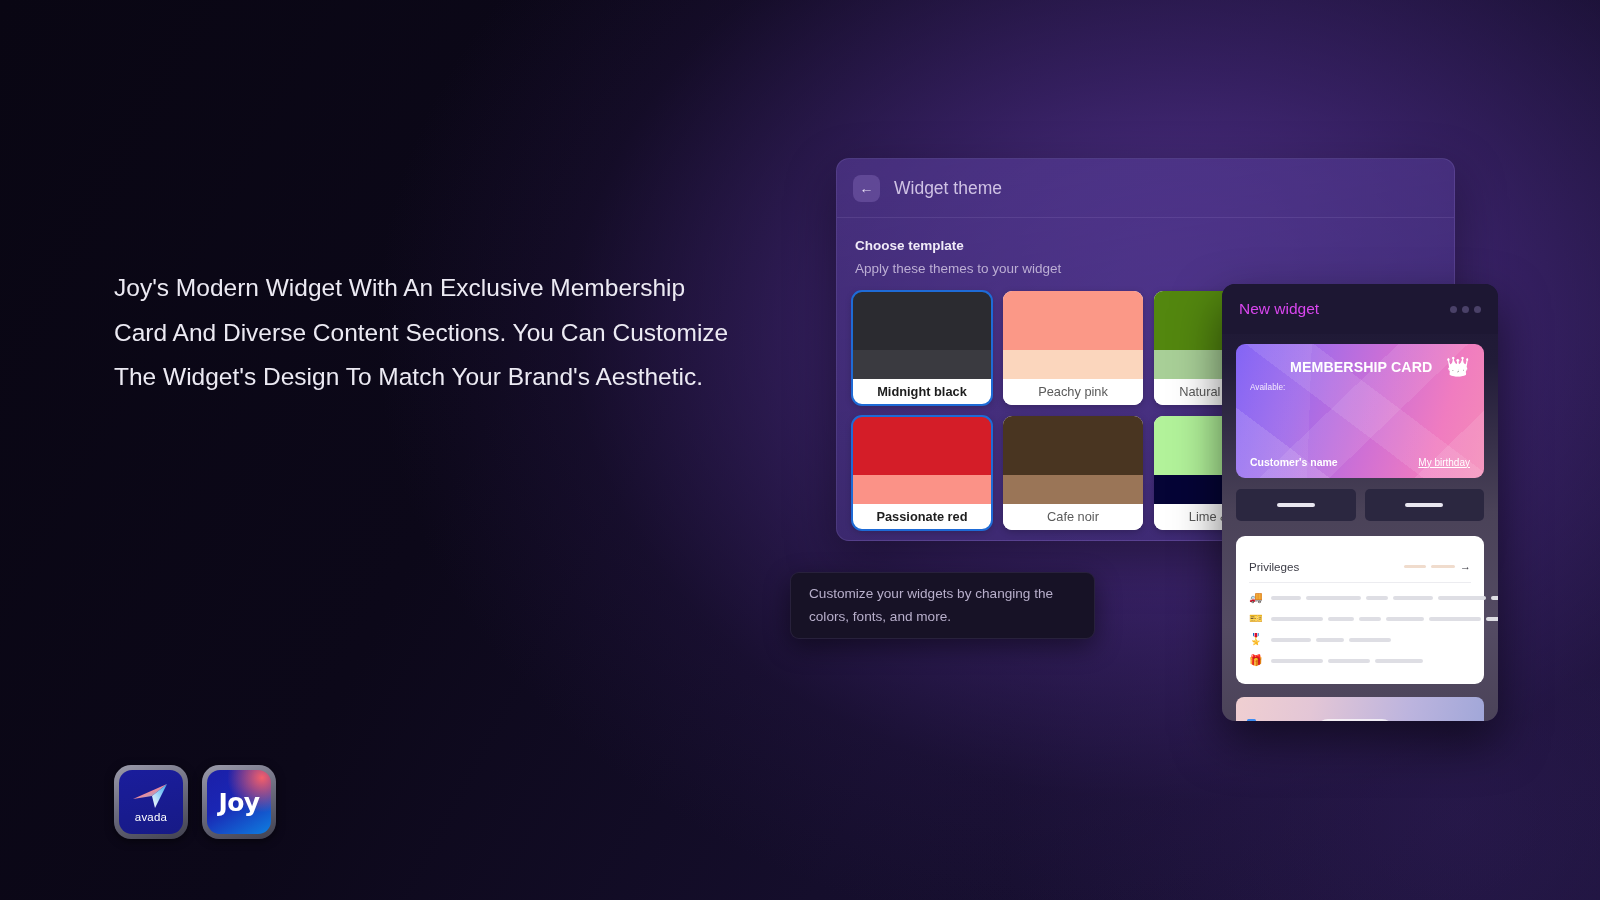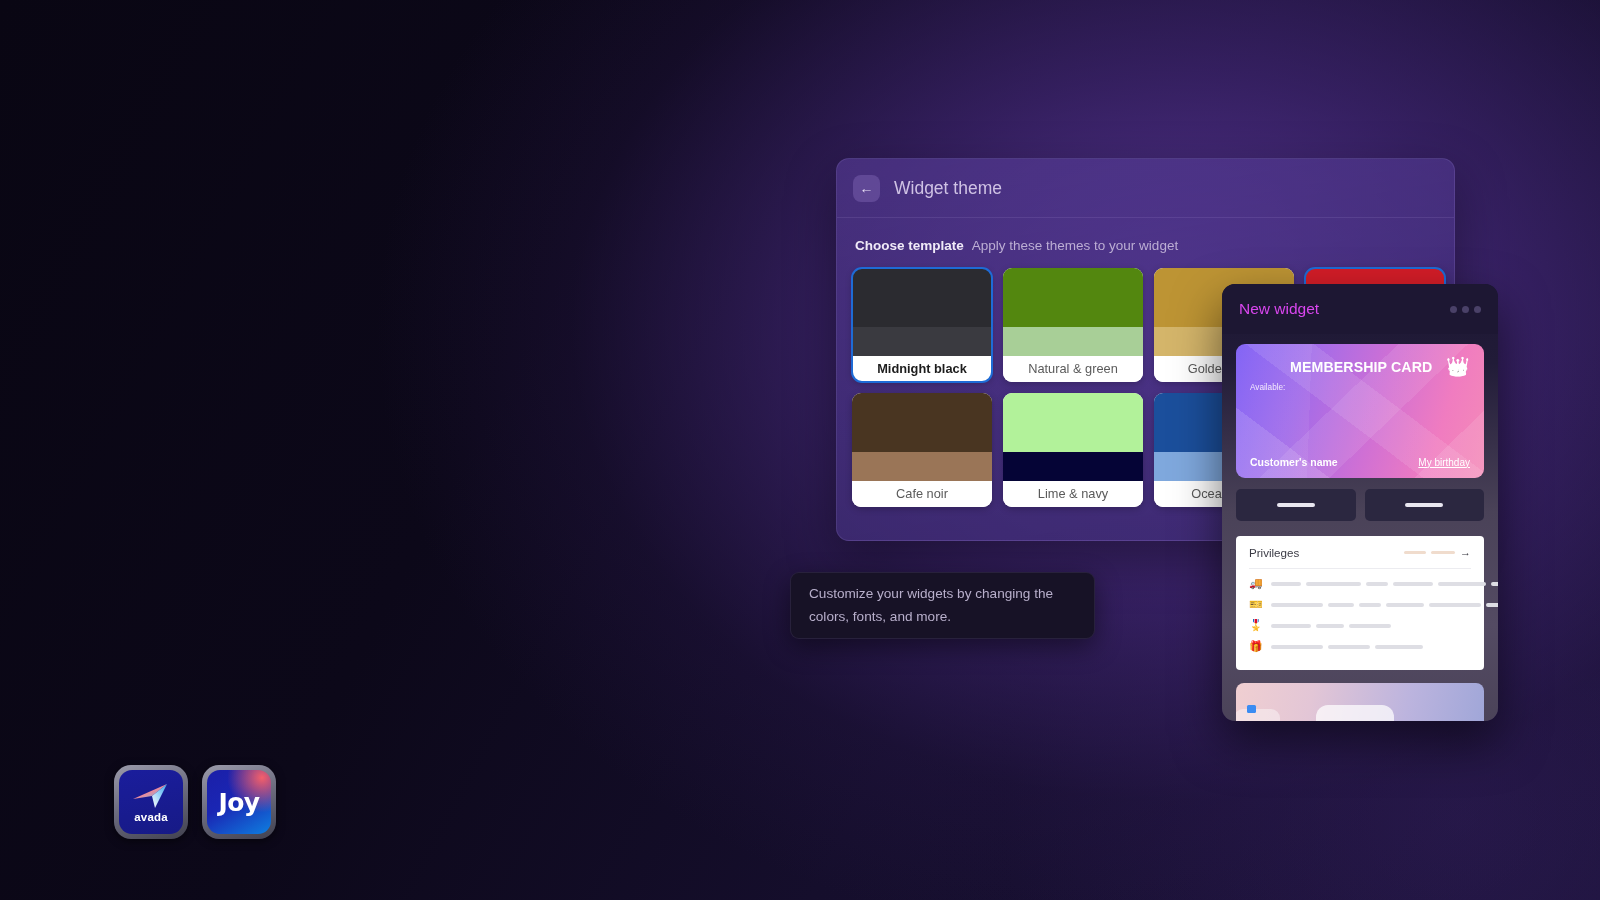--- a/index.html
+++ b/index.html
@@ -64,21 +64,21 @@
     flex-direction: column;
   }
   .badge-avada .badge-inner { background: linear-gradient(170deg, #1a1d9c 0%, #171a86 100%); }
   .badge-joy .badge-inner {
     background:
       radial-gradient(circle at 86% 12%, #f4606a 0%, rgba(244,96,106,0) 44%),
       linear-gradient(150deg, #1b1fa8 0%, #1a26b4 45%, #0e7fe0 100%);
   }
   .avada-mark { width: 40px; height: 28px; margin-bottom: 1px; }
   .avada-word {
-    font-size: 11.5px; color: #ffffff; font-weight: 700; letter-spacing: .2px;
+    font-size: 11.5px; color: #ffffff; font-weight: 400; letter-spacing: .2px;
   }
   .joy-word {
     font-size: 25px; color: #ffffff; font-weight: 700; letter-spacing: -.6px;
     font-family: "DejaVu Sans", sans-serif;
   }
 
   
   .theme-panel {
     position: absolute;
     left: 836px; top: 158px;
@@ -98,21 +98,21 @@
   .back-btn {
     width: 27px; height: 27px;
     border-radius: 8px;
     background: rgba(134,108,186,0.42);
     display: flex; align-items: center; justify-content: center;
     color: #e8dff5; font-size: 14px; line-height: 1;
     cursor: pointer;
   }
   .tp-title { font-size: 17.5px; color: #cfc2e4; font-weight: 400; }
 
-  .tp-sub { padding: 20px 0 0 18px; display: flex; align-items: flex-start; gap: 8px; }
+  .tp-sub { padding: 20px 0 0 18px; display: flex; align-items: flex-start; gap: 8px; flex-direction: column; }
   .tp-sub-strong { font-size: 13.5px; font-weight: 700; color: #f0eaf8; }
   .tp-sub-light { font-size: 13.5px; font-weight: 400; color: #bcaed4; }
 
   .theme-grid {
     margin: 15px 0 0 15px;
     display: grid;
     grid-template-columns: repeat(4, 140px);
     gap: 11px 11px;
   }
   .theme-card {
@@ -209,22 +209,22 @@
     border-radius: 5px;
     background: #2b2740;
     display: flex; align-items: center; justify-content: center;
     cursor: pointer;
   }
   .w-btn i { display: block; width: 38px; height: 4px; border-radius: 2px; background: #e9e7f0; }
 
   .priv-card {
     margin: 15px 14px 8px 14px;
     background: #fff;
-    border-radius: 4px;
-    padding: 10px 13px 13px 13px;
+    border-radius: 9px;
+    padding: 24px 13px 13px 13px;
   }
   .priv-head { display: flex; align-items: center; justify-content: space-between; }
   .priv-title { font-size: 11.6px; color: #3b3b45; }
   .priv-head-right { display: flex; align-items: center; gap: 5px; }
   .priv-head-right i { display: block; height: 3.5px; border-radius: 2px; background: #f0dccd; }
   .priv-head-right i.a { width: 22px; }
   .priv-head-right i.b { width: 24px; }
   .priv-arrow { font-size: 11px; color: #2e2e38; line-height: 1; }
   .priv-rule { height: 1px; background: #ececf0; margin: 9px 0 4px 0; }
   .priv-row { display: flex; align-items: center; gap: 8px; padding: 5px 0; }
@@ -257,20 +257,21 @@
     width: 9px; height: 8px; border-radius: 1.5px;
     background: #3b8cf2;
   }
 </style>
 </head>
 <body>
 
 <div id="stage">
 
   <div class="copy">
+    <p class="subcopy">Joy's Modern Widget With An Exclusive Membership Card And Diverse Content Sections. You Can Customize The Widget's Design To Match Your Brand's Aesthetic.</p>
   </div>
 
   <div class="badges">
     <div class="badge badge-avada">
       <div class="badge-inner">
         <svg class="avada-mark" viewBox="0 0 40 28">
           <defs>
             <linearGradient id="pg1" x1="0" y1="0" x2="1" y2="1">
               <stop offset="0" stop-color="#ffffff"></stop>
                 <stop offset="0.5" stop-color="#f18b9a"></stop>
@@ -305,20 +306,25 @@
     <div class="tp-sub">
       <span class="tp-sub-strong">Choose template</span>
       <span class="tp-sub-light">Apply these themes to your widget</span>
     </div>
 
     <div class="theme-grid" id="template-grid">
         <div class="theme-card selected">
           <div class="swatch-top" style="background:#2b2b30"></div>
           <div class="swatch-bot" style="background:#3a3a40"></div>
           <div class="theme-label">Midnight black</div>
+        </div>
+        <div class="theme-card">
+          <div class="swatch-top" style="background:#fb9887"></div>
+          <div class="swatch-bot" style="background:#fbd6bd"></div>
+          <div class="theme-label">Peachy pink</div>
         </div>
         <div class="theme-card">
           <div class="swatch-top" style="background:#53870f"></div>
           <div class="swatch-bot" style="background:#a8cf97"></div>
           <div class="theme-label">Natural &amp; green</div>
         </div>
         <div class="theme-card">
           <div class="swatch-top" style="background:#bd9434"></div>
           <div class="swatch-bot" style="background:#d4b56a"></div>
           <div class="theme-label">Golden sand</div>

